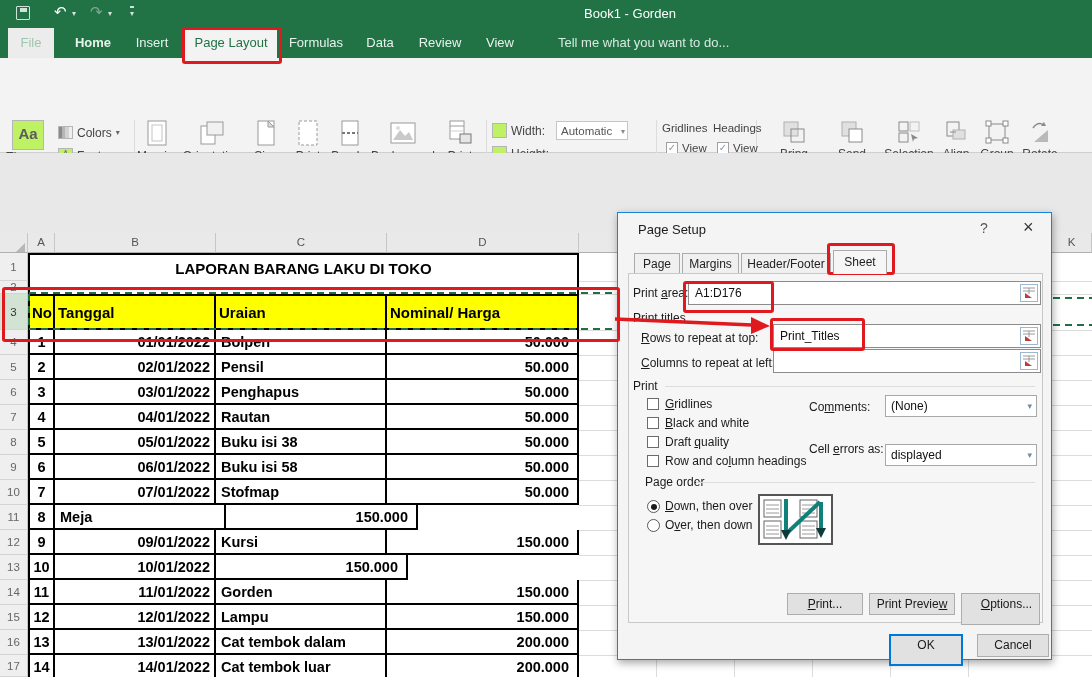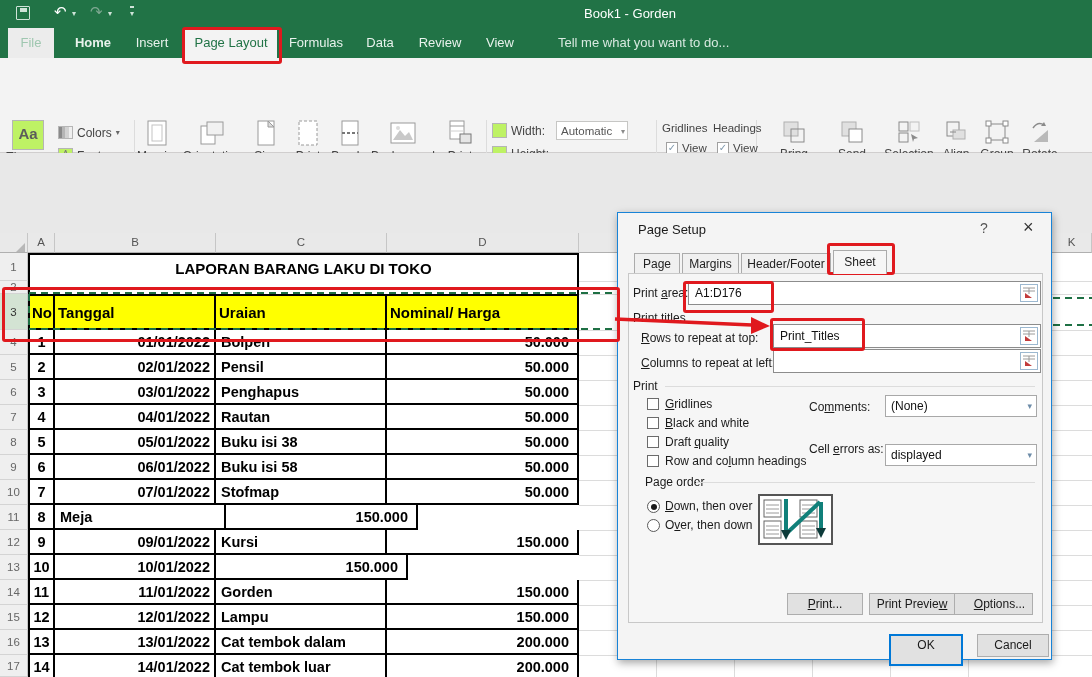--- a/index.html
+++ b/index.html
@@ -553,21 +553,21 @@
             <line x1="27" y1="37" x2="60" y2="6"></line>
             <line x1="61" y1="6" x2="61" y2="34"></line>
           </g>
         <path d="M21 34 L31 34 L26 44 Z" fill="#0d3b3a"></path>
         <path d="M56 32 L66 32 L61 42 Z" fill="#0d3b3a"></path>
       </svg>
     </div>
 
     <div class="abs dbtn" style="left:169px;top:380px;width:76px;height:22px;"><span></span><span class="ak">P</span><span>rint...</span></div>
     <div class="abs dbtn" style="left:251px;top:380px;width:86px;height:22px;"><span>Print Previe</span><span class="ak">w</span><span></span></div>
-    <div class="abs dbtn" style="left:336px;top:380px;width:79px;height:22px;padding-left:12px;"><span></span><span class="ak">O</span><span>ptions...</span></div>
+    <div class="abs dbtn" style="left:343px;top:380px;width:79px;height:32px;padding-left:12px;"><span></span><span class="ak">O</span><span>ptions...</span></div>
 
     <div class="abs dbtn okbtn" style="left:271px;top:421px;width:74px;height:32px;">OK</div>
     <div class="abs dbtn" style="left:359px;top:421px;width:72px;height:23px;">Cancel</div>
   </div>
 
   <div class="abs ann" style="left:182px;top:27px;width:94px;height:31px;"></div>
   <div class="abs ann" style="left:827px;top:243px;width:62px;height:26px;"></div>
   <div class="abs ann" style="left:683px;top:281px;width:85px;height:26px;"></div>
   <div class="abs ann" style="left:770px;top:318px;width:89px;height:27px;"></div>
   <div class="abs ann" style="left:2px;top:287px;width:612px;height:49px;"></div>

